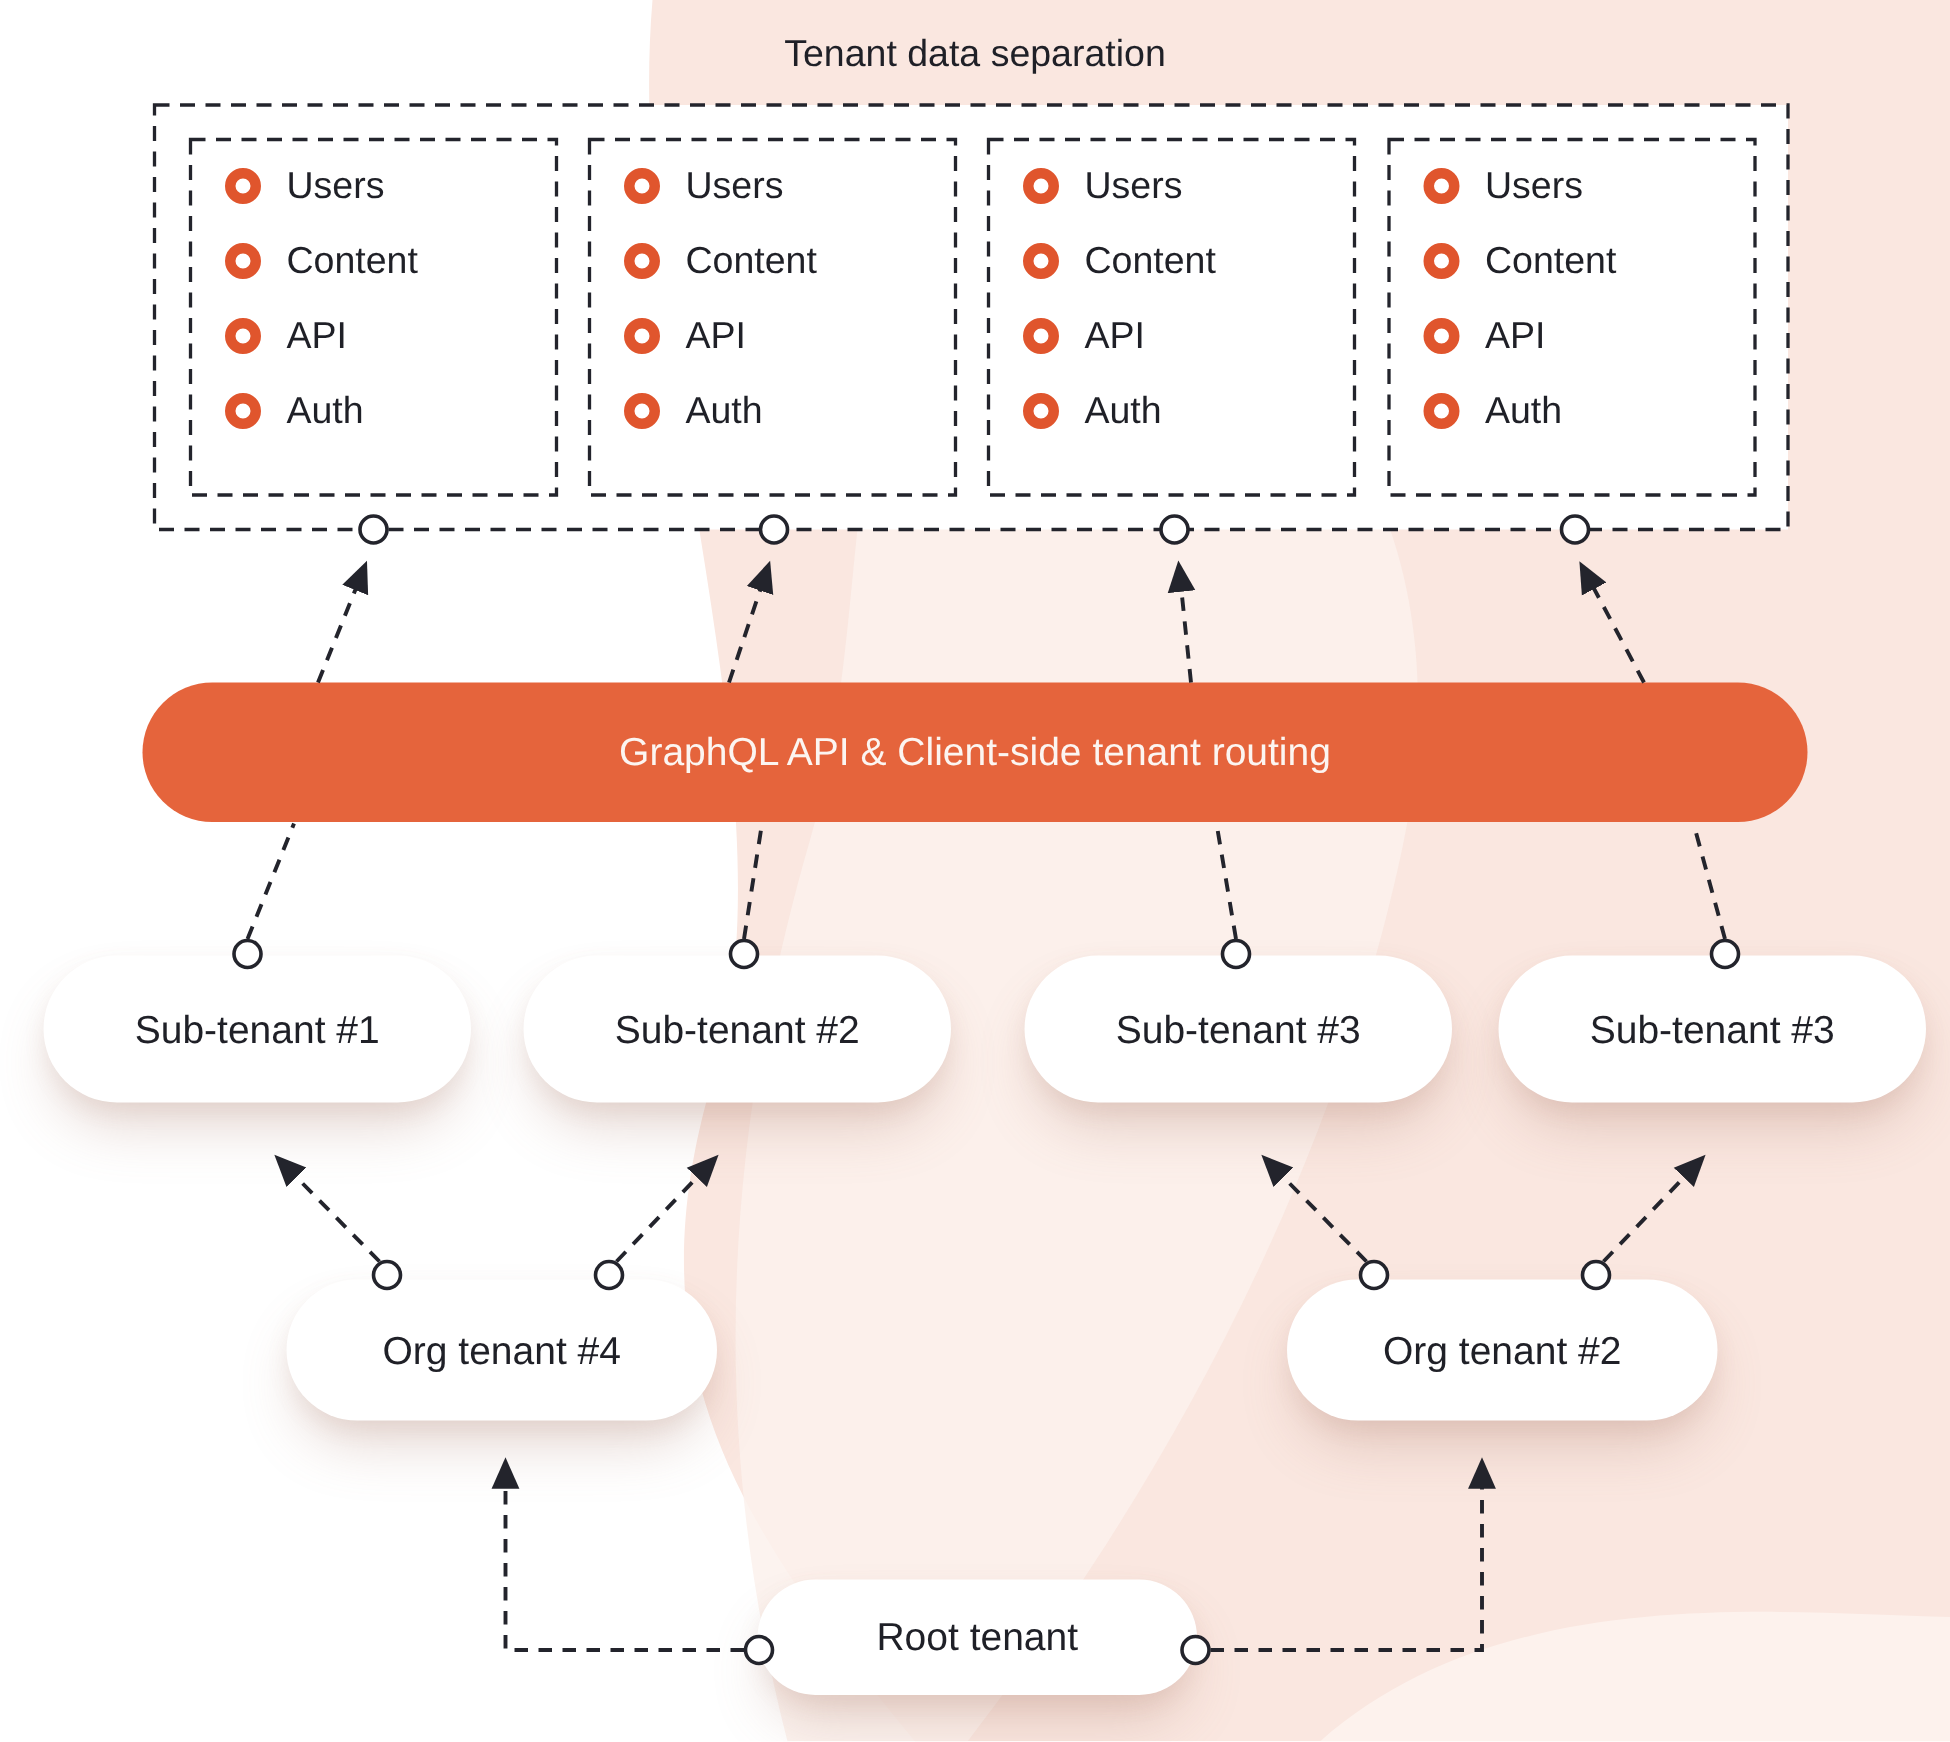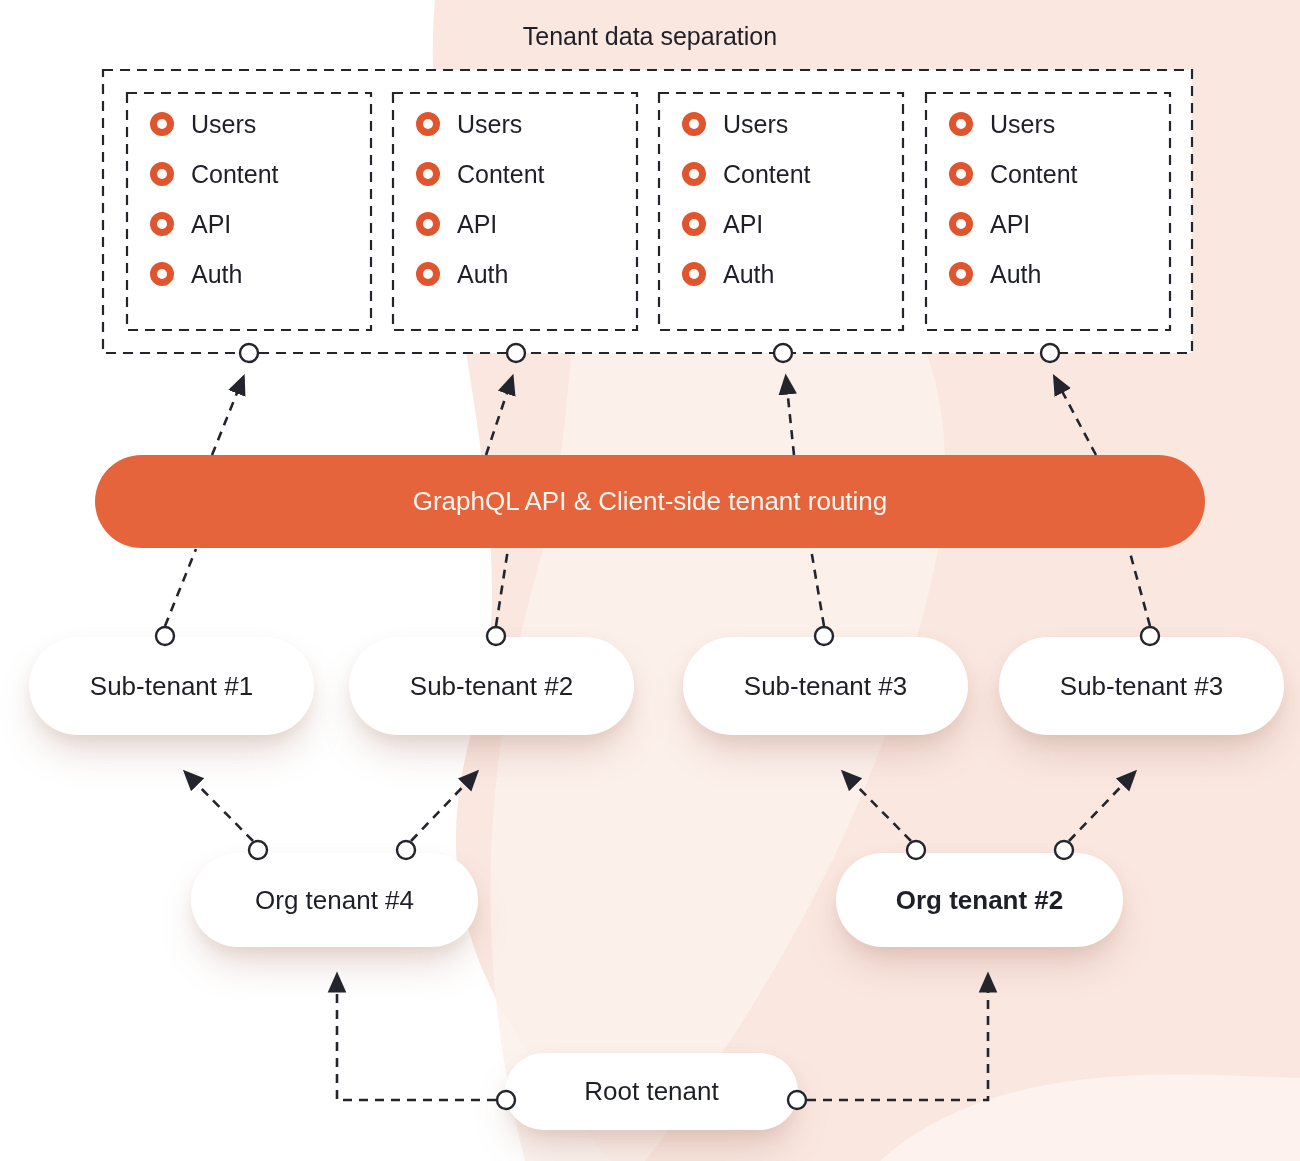--- a/index.html
+++ b/index.html
@@ -48,21 +48,21 @@
   .pill{
     position:absolute;background:var(--node-bg,#ffffff);
     border-radius:49px;
     display:flex;align-items:center;justify-content:center;
     font-size:26px;color:var(--text-dark,#1F2027);
     box-shadow:0 22px 38px -8px rgba(167,116,99,0.30), 0 6px 14px rgba(167,116,99,0.10);
   }
   .sub{width:285px;height:98px;top:637px;}
   .sub1{left:29px;}  .sub2{left:349px;} .sub3{left:683px;} .sub4{left:999px;}
   .org{width:287px;height:94px;top:853px;}
-  .org1{left:191px;} .org2{left:836px;font-weight:bold;}
+  .org1{left:191px;} .org2{left:858px;}
   .root{left:505px;top:1053px;width:293px;height:77px;}
 </style>
 </head>
 <body>
 
 <div class="canvas">
 
   <svg class="layer" viewBox="0 0 1300 1161" aria-hidden="true">
     <rect width="1300" height="1161" fill="#ffffff"></rect>
     <path fill="#FAE7E0" d="M 435 0 L 1300 0 L 1300 1161 L 610 1161 C 490 1015 420 905 475 720 C 535 530 415 235 435 0 Z"></path>

